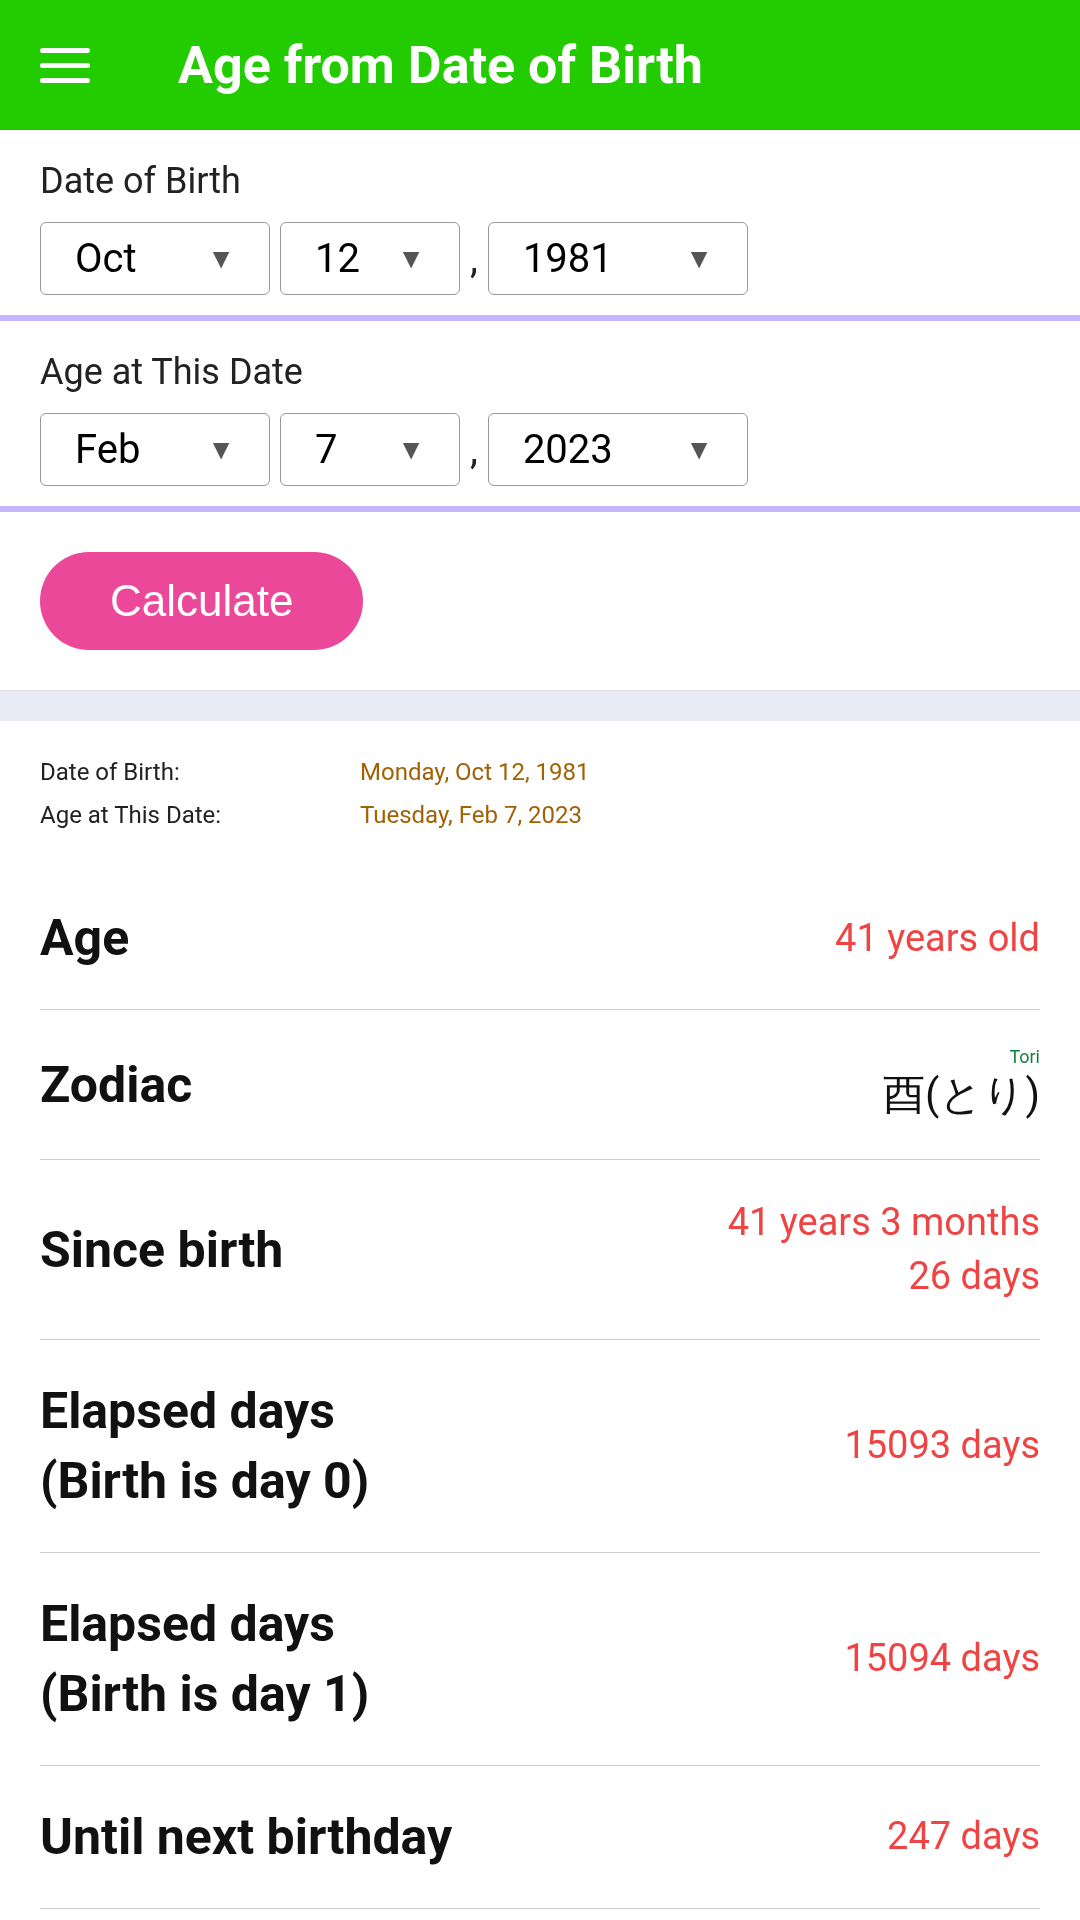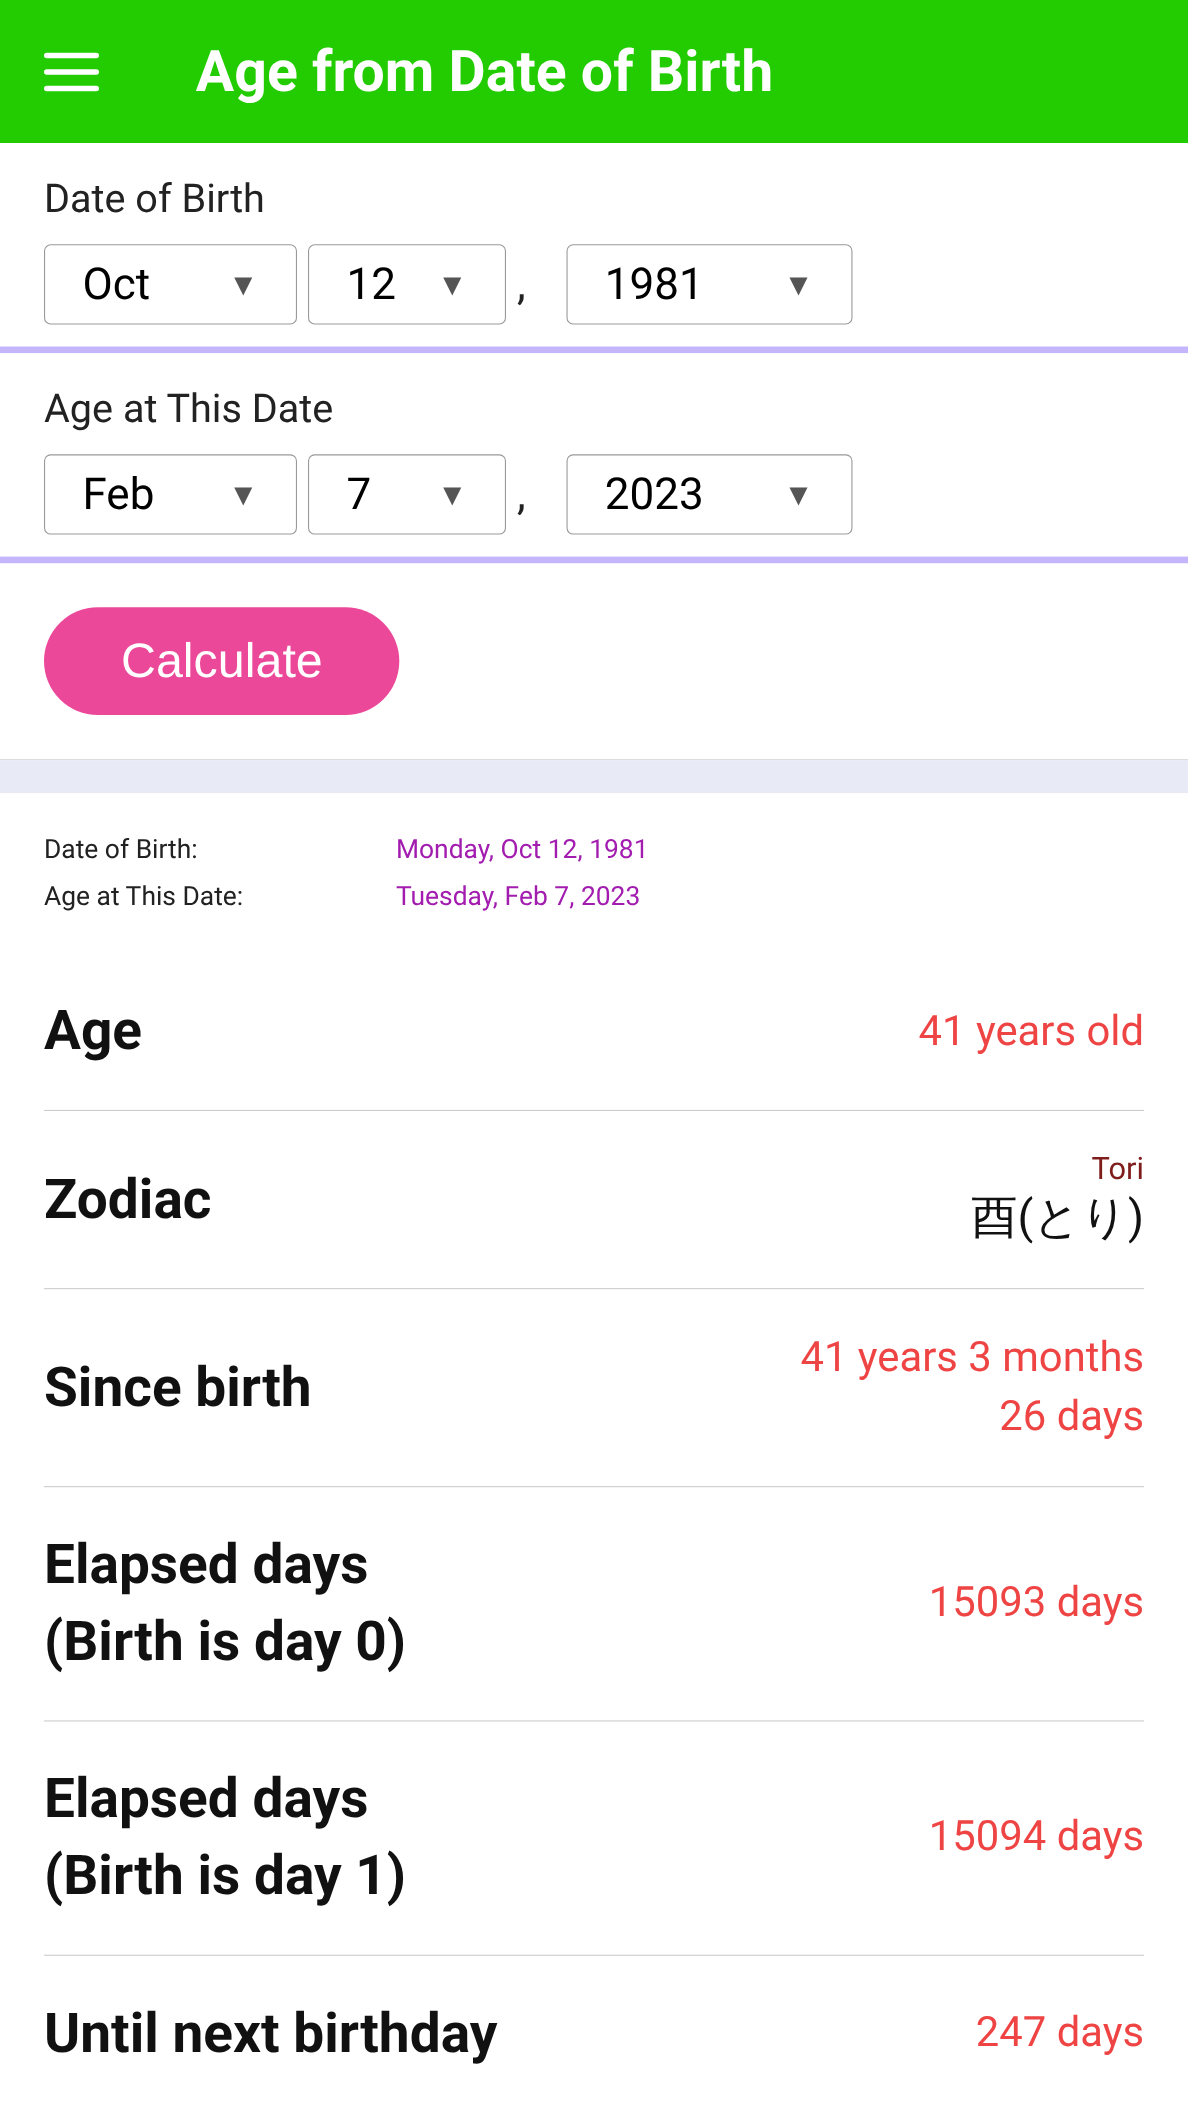--- a/index.html
+++ b/index.html
@@ -62,21 +62,21 @@
       border: 1.5px solid #999;
       border-radius: 6px;
       background: #fff;
       padding: 12px 34px;
       font-size: 40px;
       cursor: pointer;
       min-width: 200px;
     }
     .date-select.month { min-width: 230px; }
     .date-select.day   { min-width: 180px; }
-    .date-select.year  { min-width: 260px; margin-left: 27px; }
+    .date-select.year  { min-width: 260px; }
     .date-select span.val { flex: 1; }
     .date-select span.arrow {
       font-size: 28px;
       color: #555;
       margin-left: 8px;
     }
     .comma {
       font-size: 40px;
       color: #222;
     }
@@ -119,21 +119,21 @@
     }
     .date-summary .row {
       display: flex;
       gap: 10px;
     }
     .date-summary .lbl {
       min-width: 310px;
       color: #222;
     }
     .date-summary .val {
-      color: #a21caf;
+      color: #a16207;
     }
 
     
     .result-row {
       display: flex;
       align-items: center;
       justify-content: space-between;
       padding: 36px 0;
       border-bottom: 1px solid #ccc;
     }
@@ -151,22 +151,22 @@
       line-height: 1.4;
     }
 
     
     .zodiac-value {
       display: flex;
       flex-direction: column;
       align-items: flex-end;
     }
     .zodiac-value .tori-label {
-      font-size: 28px;
-      color: #7f1d1d;
+      font-size: 18px;
+      color: #15803d;
     }
     .zodiac-value .kanji {
       font-size: 42px;
       color: #111;
     }
   </style>
 </head>
 <body>
 
 <header class="header">

